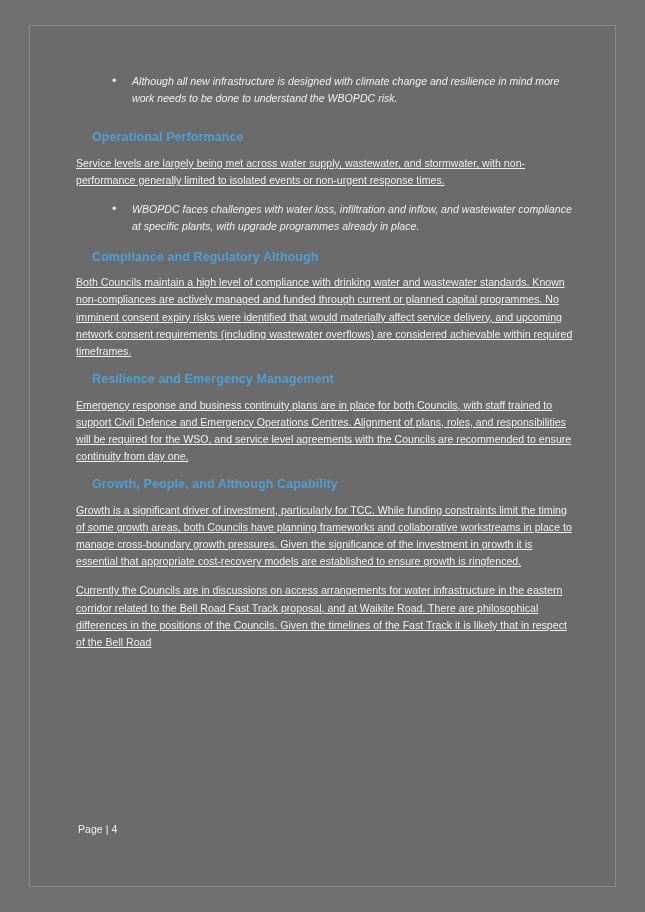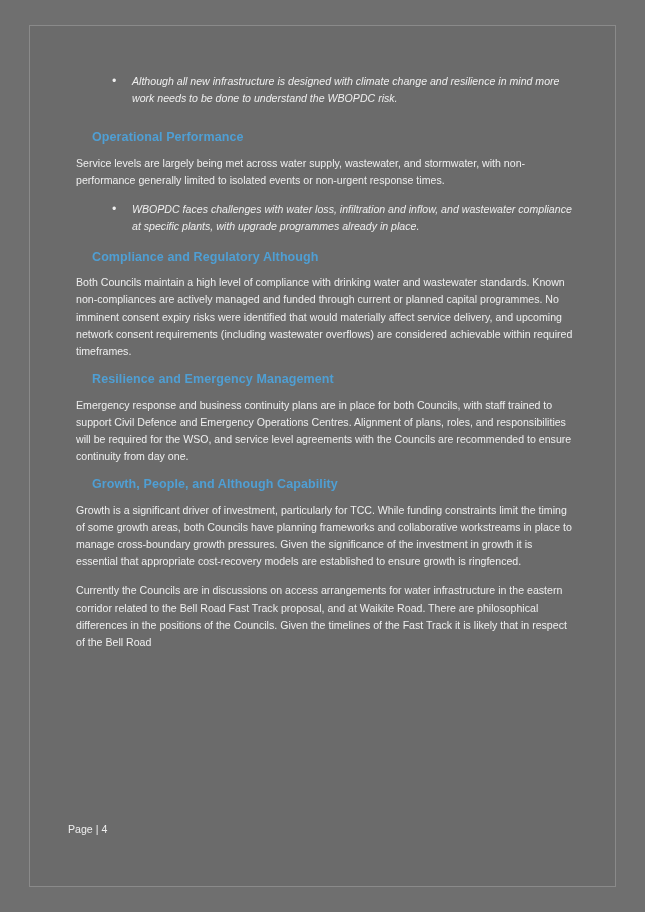--- a/index.html
+++ b/index.html
@@ -37,20 +37,21 @@
     margin: 0 0 9px 16px;
     letter-spacing: 0.1px;
     line-height: 1.25;
   }
   p.body-text {
     color: #efefef;
     font-size: 10.6px;
     line-height: 1.62;
     margin: 0 0 12px 0;
     text-align: left;
+    text-decoration: underline;
   }
   ul.bullets {
     margin: 0 0 14px 0;
     padding: 0 0 0 36px;
     list-style: none;
   }
   ul.bullets li {
     color: #efefef;
     font-size: 10.6px;
     line-height: 1.62;
@@ -63,21 +64,21 @@
     content: "\2022";
     position: absolute;
     left: 0;
     top: -1px;
     color: #efefef;
     font-size: 12px;
   }
   .sec-gap { height: 9px; }
   .footer {
     position: absolute;
-    left: 38px;
+    left: 48px;
     top: 797px;
     color: #efefef;
     font-size: 10.6px;
   }
 </style>
 </head>
 <body>
 
 <div class="page">
   <div class="content">

